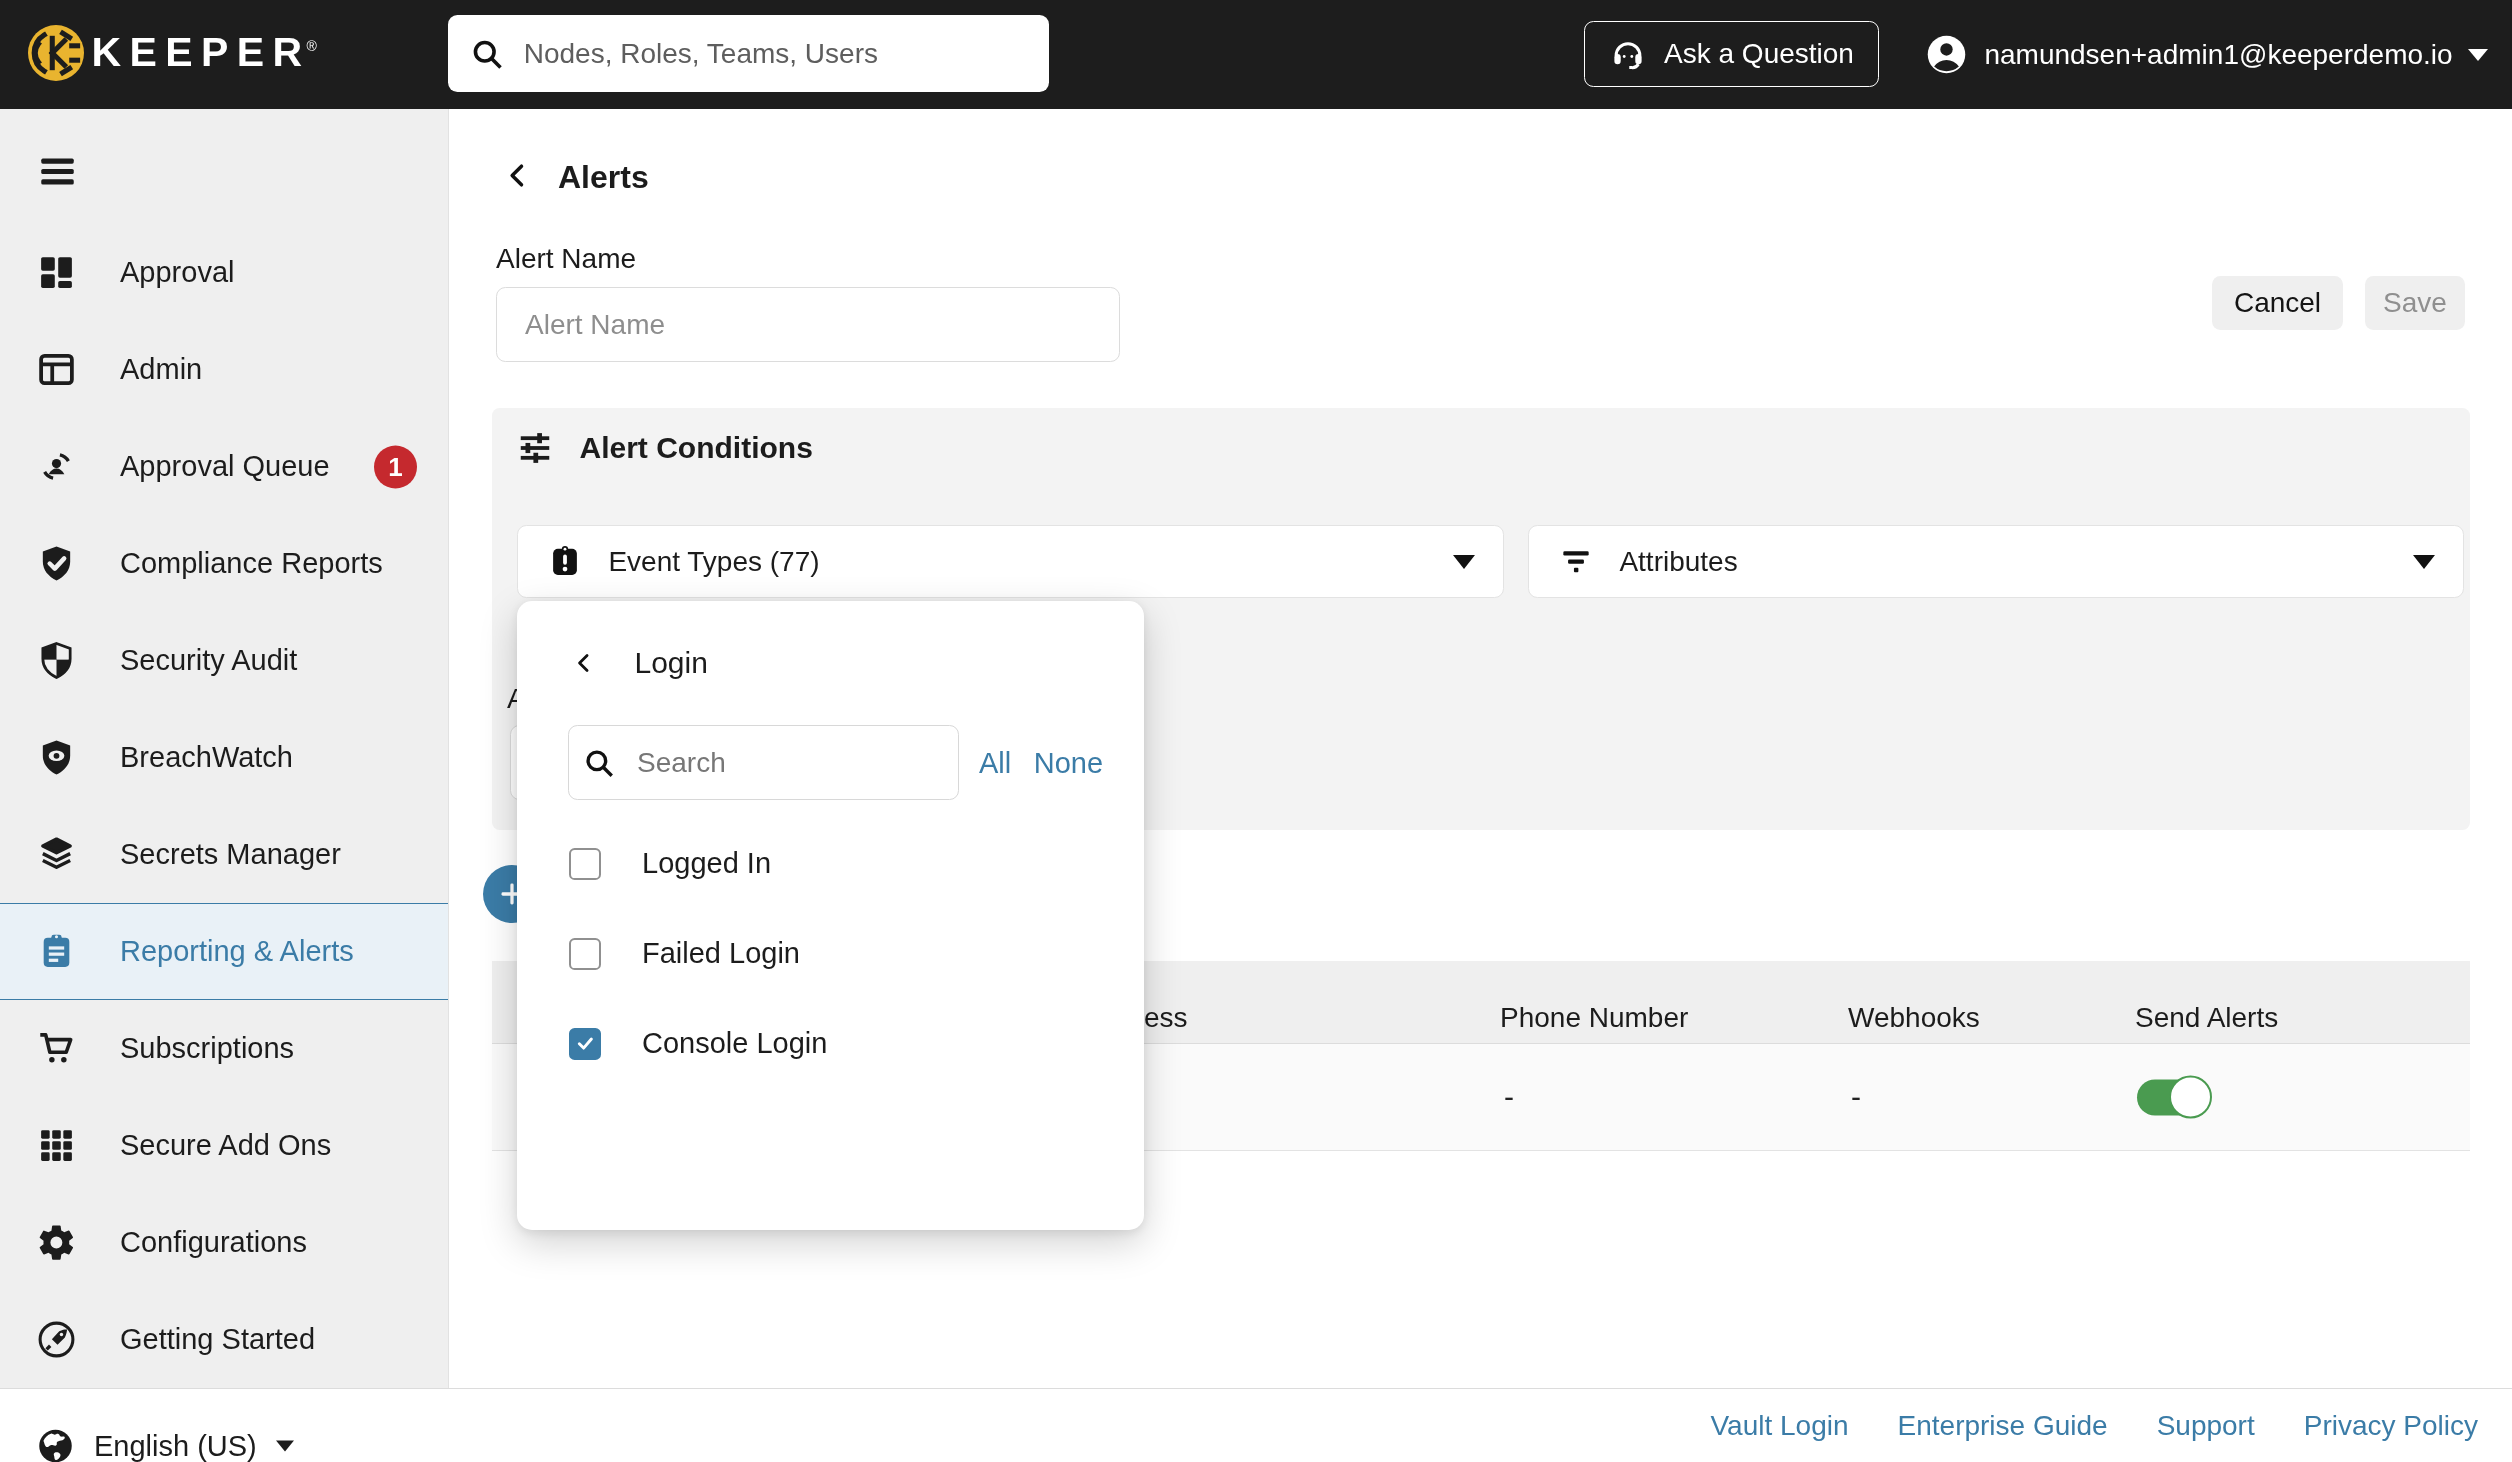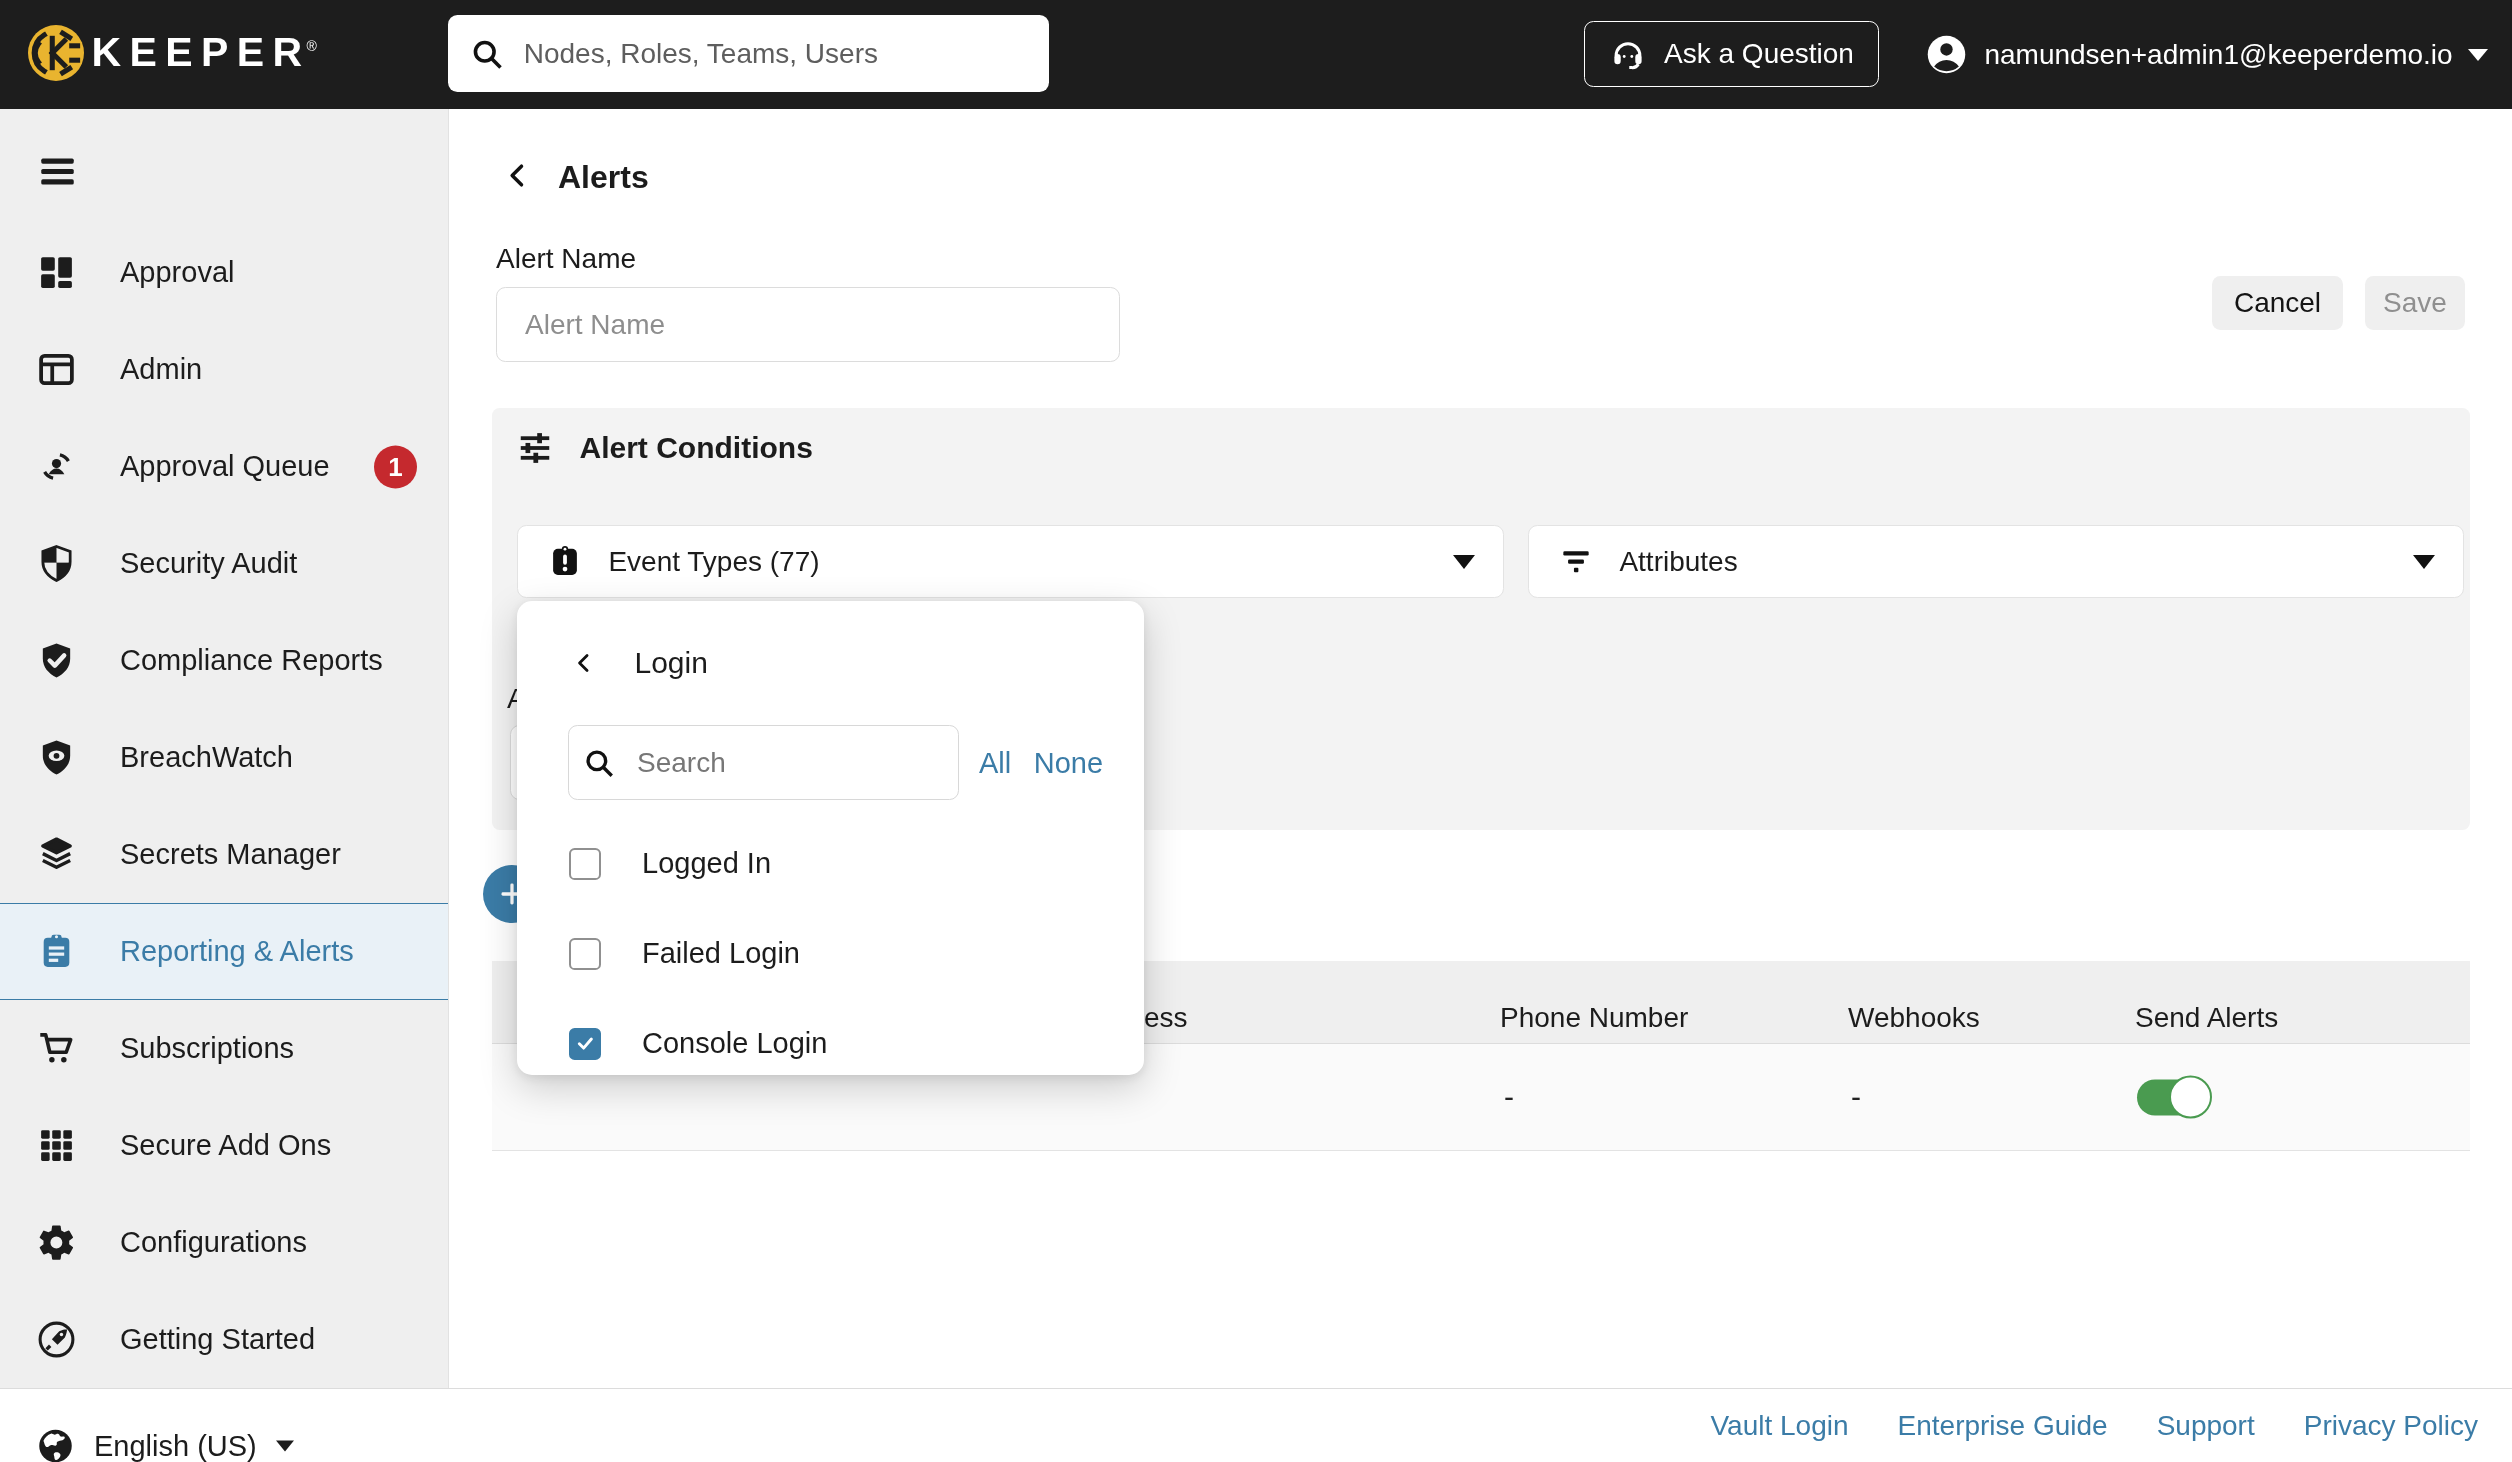--- a/index.html
+++ b/index.html
@@ -93,21 +93,21 @@
   .trow{position:relative;height:106px;background:#fafafa;border-bottom:1.9px solid #e3e3e3;}
   .td{position:absolute;top:50%;transform:translateY(-50%);font-size:30px;color:#222;}
   .td-phone{left:1012px;}
   .td-webhooks{left:1359px;}
   .toggle{position:absolute;left:1645px;top:50%;transform:translateY(-50%);width:75px;height:47px;cursor:pointer;}
   .toggle .track{position:absolute;left:0;top:5.6px;width:68px;height:36px;background:var(--toggle-green);border-radius:18px;}
   .toggle .knob{position:absolute;right:0;top:1.9px;width:43px;height:43px;background:#fff;border:2.8px solid var(--toggle-green);
                 border-radius:50%;box-sizing:border-box;}
 
   
-  .popover{position:absolute;left:517px;top:601px;width:627px;height:474px;background:#fff;border-radius:15px;z-index:5;
+  .popover{position:absolute;left:517px;top:601px;width:627px;height:629px;background:#fff;border-radius:15px;z-index:5;
            box-shadow:0 13px 38px rgba(0,0,0,.18),0 2.8px 9.4px rgba(0,0,0,.08);}
   .pop-head{position:absolute;left:56px;top:45px;display:flex;align-items:center;gap:39px;}
   .pop-back{background:none;border:none;padding:0;cursor:pointer;color:#111;}
   .pop-back svg{width:22.5px;height:32px;}
   .pop-title{font-size:30px;font-weight:500;}
   .pop-search{position:absolute;left:51px;top:124px;width:391px;height:75px;border:1.9px solid #d8d8d8;border-radius:9.4px;
               display:flex;align-items:center;gap:19px;padding:0 13px;box-sizing:border-box;}
   .pop-search svg{width:34px;height:34px;flex:0 0 34px;}
   .pop-search input{border:none;outline:none;width:100%;font-size:28px;color:#333;font-family:inherit;}
   .pop-search input::placeholder{color:#777;}
@@ -212,46 +212,46 @@
           <path d="M7.4 16.6c1.1-2.3 2.8-3.4 4.6-3.4s3.5 1.1 4.6 3.4z"></path>
           <path d="M14.2 4.2a8.4 8.4 0 0 1 5.6 4.1l-1.7 1a6.4 6.4 0 0 0-4.3-3.2z"></path>
           <path d="M9.8 19.8a8.4 8.4 0 0 1-5.6-4.1l1.7-1a6.4 6.4 0 0 0 4.3 3.2z"></path>
         </svg>
         <span>Approval Queue</span>
         <span class="badge">1</span>
       </div>
 
       <div class="nav-item">
         <svg viewBox="0 0 24 24">
+          <path d="M12 2l8 3v6c0 5-3.4 8.7-8 11-4.6-2.3-8-6-8-11V5z" fill="currentColor"></path>
+          <polyline points="8,12 11,15 16.5,9" fill="none" stroke="#efefef" stroke-width="2.6" stroke-linecap="round" stroke-linejoin="round"></polyline>
+        </svg>
+        <span>Compliance Reports</span>
+      </div>
+
+      <div class="nav-item">
+        <svg viewBox="0 0 24 24">
           <defs>
               <clipPath id="shieldClip">
                 <path d="M12 2l8 3v6c0 5-3.4 8.7-8 11-4.6-2.3-8-6-8-11V5z"></path>
               </clipPath>
             </defs>
           <path d="M12 2l8 3v6c0 5-3.4 8.7-8 11-4.6-2.3-8-6-8-11V5z" fill="currentColor"></path>
           <g clip-path="url(#shieldClip)">
               <rect x="12" y="0" width="12" height="11.5" fill="#efefef"></rect>
               <rect x="0" y="11.5" width="12" height="14" fill="#efefef"></rect>
             </g>
           <path d="M12 2l8 3v6c0 5-3.4 8.7-8 11-4.6-2.3-8-6-8-11V5z" fill="none" stroke="currentColor" stroke-width="1.6"></path>
         </svg>
         <span>Security Audit</span>
       </div>
 
       <div class="nav-item">
         <svg viewBox="0 0 24 24">
           <path d="M12 2l8 3v6c0 5-3.4 8.7-8 11-4.6-2.3-8-6-8-11V5z" fill="currentColor"></path>
-          <polyline points="8,12 11,15 16.5,9" fill="none" stroke="#efefef" stroke-width="2.6" stroke-linecap="round" stroke-linejoin="round"></polyline>
-        </svg>
-        <span>Compliance Reports</span>
-      </div>
-
-      <div class="nav-item">
-        <svg viewBox="0 0 24 24">
-          <path d="M12 2l8 3v6c0 5-3.4 8.7-8 11-4.6-2.3-8-6-8-11V5z" fill="currentColor"></path>
           <ellipse cx="12" cy="11" rx="4.6" ry="3.1" fill="#efefef"></ellipse>
           <circle cx="12" cy="11" r="1.7" fill="currentColor"></circle>
         </svg>
         <span>BreachWatch</span>
       </div>
 
       <div class="nav-item">
         <svg viewBox="0 0 24 24" fill="none" stroke="currentColor" stroke-width="2" stroke-linejoin="round">
           <path d="M12 3l8 4-8 4-8-4z" fill="currentColor"></path>
           <path d="M4 11.5l8 4 8-4"></path>

